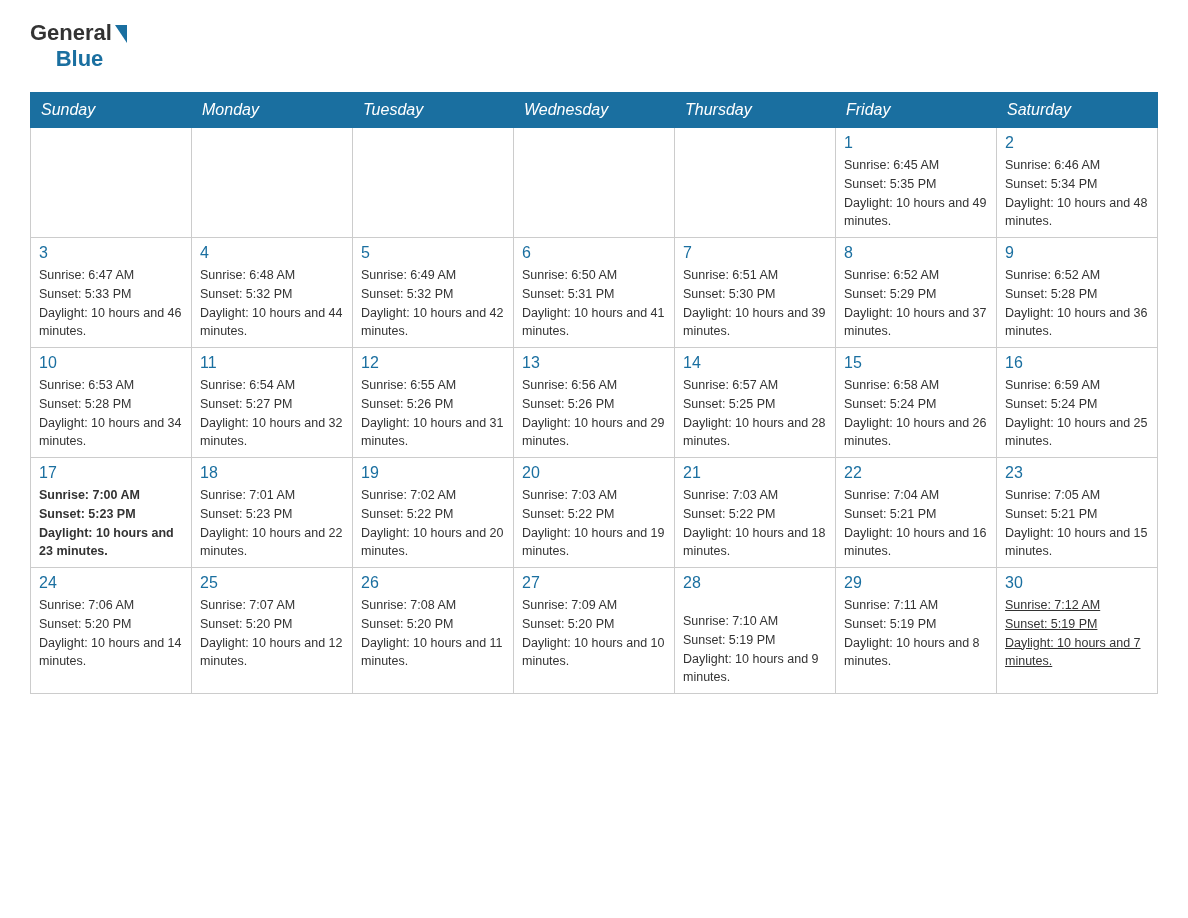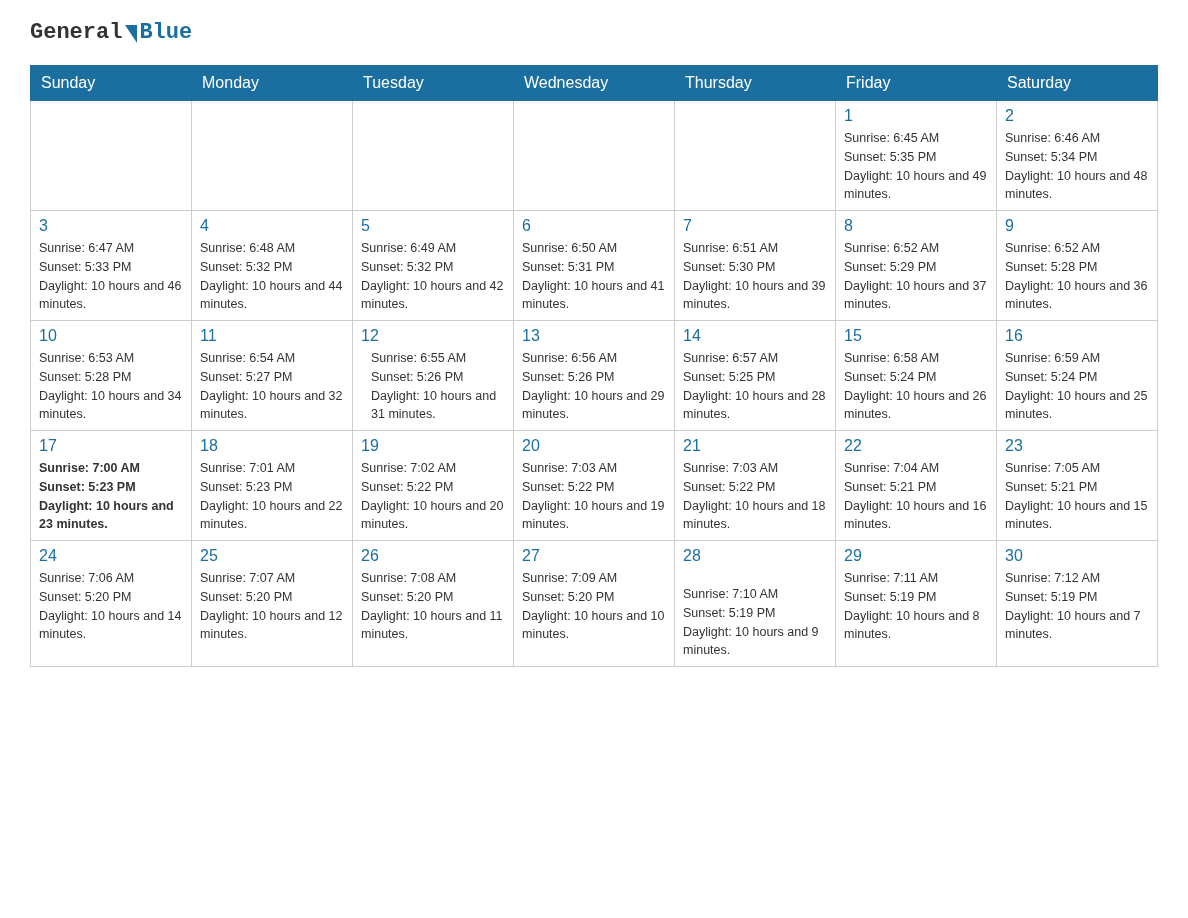--- a/index.html
+++ b/index.html
@@ -11,23 +11,22 @@
       min-height: 918px;
     }
     .header {
       display: flex;
       justify-content: space-between;
       align-items: flex-start;
       margin-bottom: 20px;
     }
     .logo {
       display: flex;
-      flex-direction: row;
+      flex-direction: column;
       align-items: center;
-      font-family: Liberation Mono, monospace;
     }
     .logo-top {
       display: flex;
       align-items: center;
     }
     .logo-general {
       font-size: 22px;
       font-weight: bold;
       color: #333;
     }
@@ -65,20 +64,21 @@
       border-collapse: collapse;
     }
     .calendar th {
       background: #1a6fa0;
       color: white;
       font-size: 16px;
       font-weight: normal;
       padding: 8px 10px;
       text-align: left;
       border: 1px solid #1a6fa0;
+      font-style: italic;
     }
     .calendar td {
       border: 1px solid #ccc;
       vertical-align: top;
       padding: 6px 8px;
       width: 14.28%;
       min-height: 100px;
       font-size: 13px;
       color: #333;
     }
@@ -197,21 +197,21 @@
 Daylight: 10 hours and 34 minutes.</div>
         </td>
         <td>
           <span class="day-number">11</span>
           <div class="day-info" style="white-space: pre-line;">Sunrise: 6:54 AM
 Sunset: 5:27 PM
 Daylight: 10 hours and 32 minutes.</div>
         </td>
         <td>
           <span class="day-number">12</span>
-          <div class="day-info" style="white-space: pre-line; margin-left: 10px;">Sunrise: 6:55 AM
+          <div class="day-info" style="white-space: pre-line;">Sunrise: 6:55 AM
 Sunset: 5:26 PM
 Daylight: 10 hours and 31 minutes.</div>
         </td>
         <td>
           <span class="day-number">13</span>
           <div class="day-info" style="white-space: pre-line;">Sunrise: 6:56 AM
 Sunset: 5:26 PM
 Daylight: 10 hours and 29 minutes.</div>
         </td>
         <td>
@@ -309,19 +309,19 @@
 Daylight: 10 hours and 9 minutes.</div>
         </td>
         <td>
           <span class="day-number">29</span>
           <div class="day-info" style="white-space: pre-line;">Sunrise: 7:11 AM
 Sunset: 5:19 PM
 Daylight: 10 hours and 8 minutes.</div>
         </td>
         <td>
           <span class="day-number">30</span>
-          <div class="day-info" style="white-space: pre-line;">Sunrise: 7:12 AM
+          <div class="day-info" style="white-space: pre-line; text-decoration: underline;">Sunrise: 7:12 AM
 Sunset: 5:19 PM
 Daylight: 10 hours and 7 minutes.</div>
         </td>
       </tr>
     </tbody>
 </table>
 
 </body></html>

